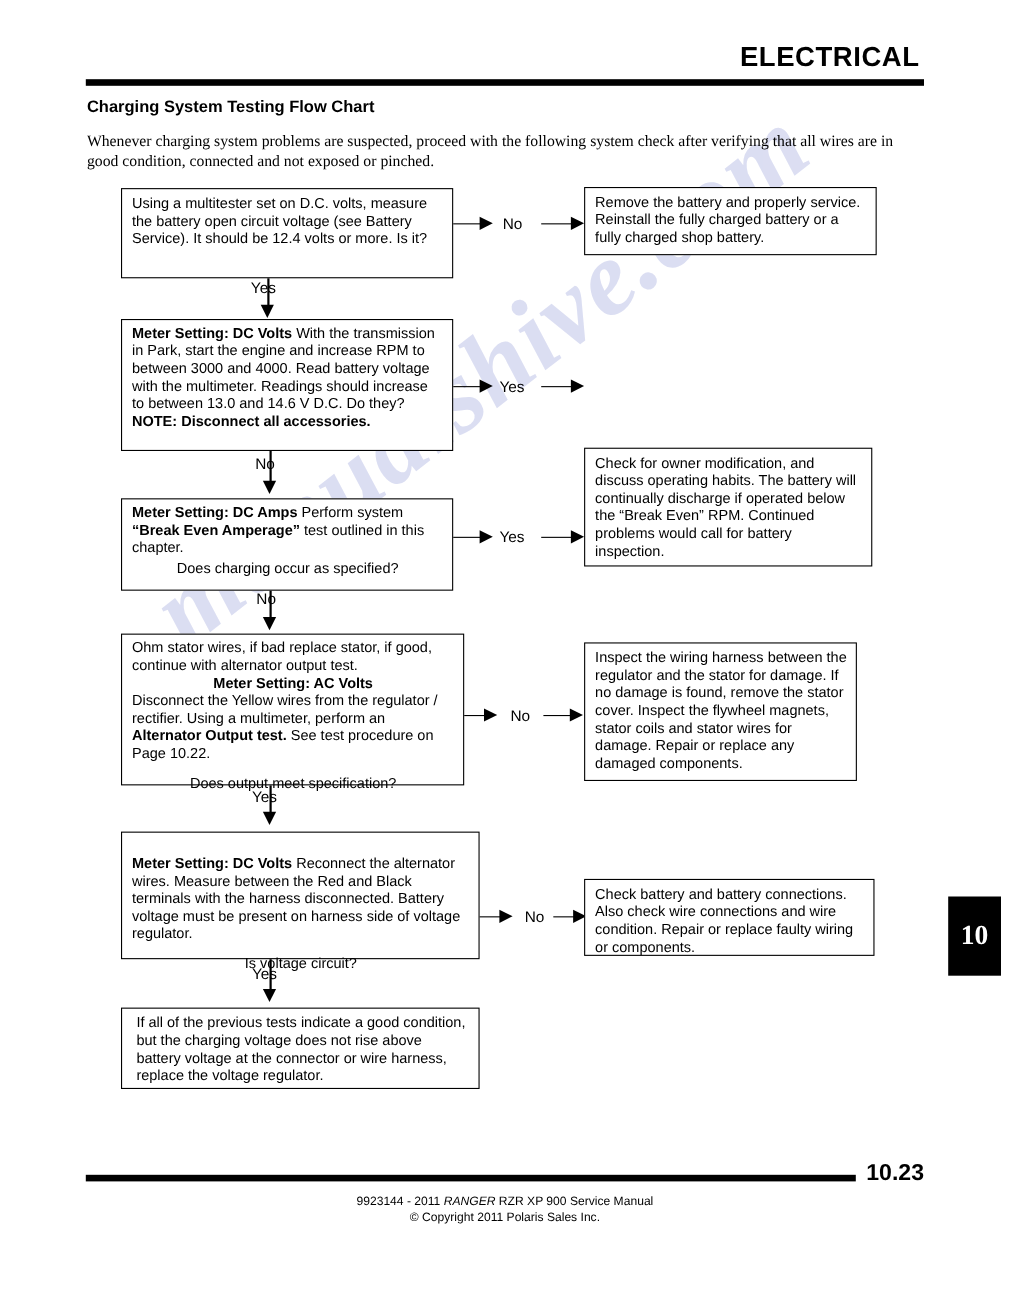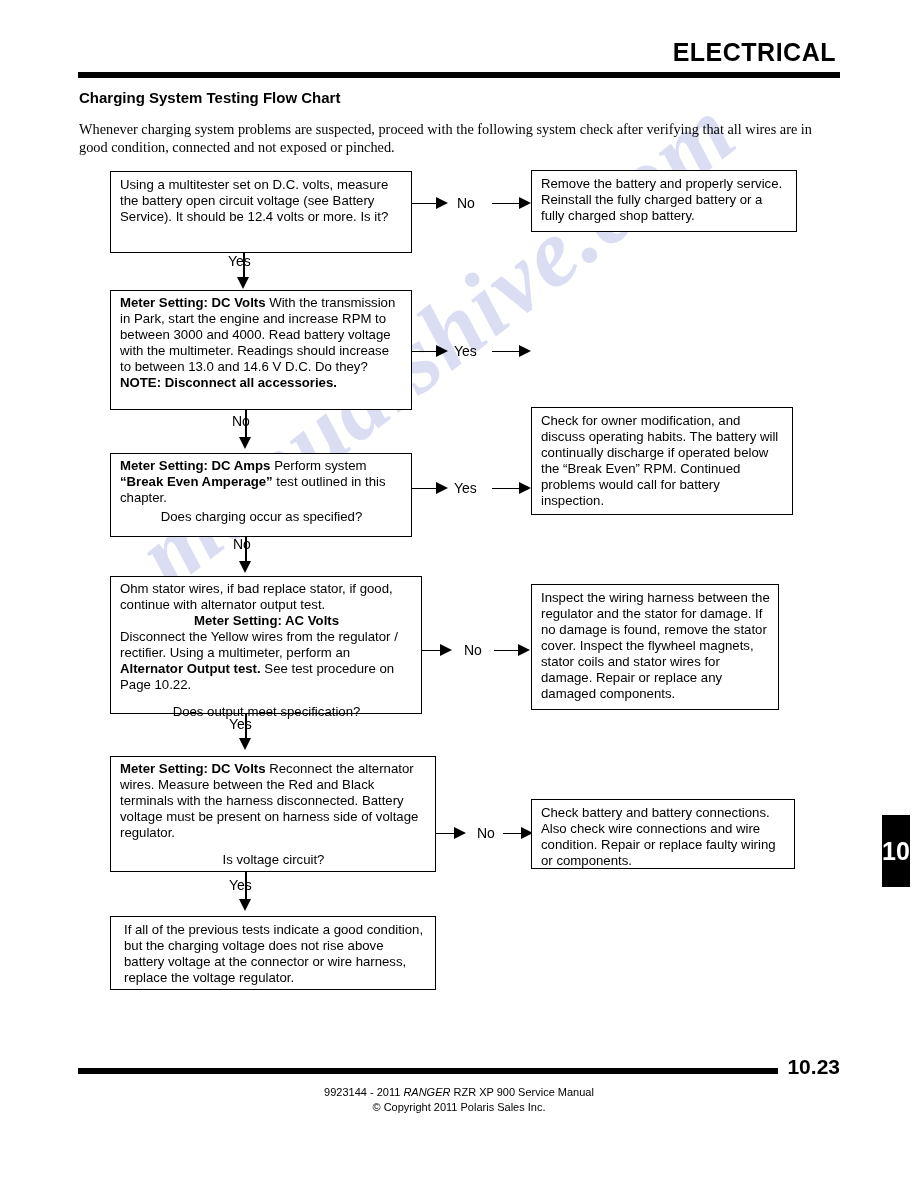--- a/index.html
+++ b/index.html
@@ -145,30 +145,31 @@
     border-bottom: 6px solid transparent;
     border-left: 12px solid #000;
     z-index: 3;
   }
 
   
   .chapter-tab {
     position: absolute;
     right: 8px;
     top: 815px;
-    width: 28px;
+    width: 48px;
     height: 72px;
     background: #000;
     color: #fff;
     font-size: 25px;
     font-weight: bold;
     display: flex;
     align-items: center;
     justify-content: center;
     z-index: 5;
+    font-family: Liberation Serif, serif;
   }
 
   
   .footer-rule {
     position: absolute;
     left: 78px;
     width: 700px;
     top: 1068px;
     height: 6px;
     background: #000;
@@ -280,21 +281,21 @@
     <div class="arrow-right" style="left:518px; top:644px;"></div>
 
     <div class="node" style="left:531px; top:584px; width:248px; height:126px;">
       <span>Inspect the wiring harness between the regulator and the stator for damage. If no damage is found, remove the stator cover. Inspect the flywheel magnets, stator coils and stator wires for damage. Repair or replace any damaged components.</span>
     </div>
 
     <div class="vline" style="left:245px; top:714px; height:26px;"></div>
     <div class="elabel" style="left:229px; top:716px;">Yes</div>
     <div class="arrow-down" style="left:239px; top:738px;"></div>
 
-    <div class="node" style="left:110px; top:756px; width:326px; height:116px; padding-top:4px;">
+    <div class="node" style="left:110px; top:756px; width:326px; height:116px; padding-top:20px;">
       <span class="ctr">Meter Setting: DC Volts</span>
       <span>Reconnect the alternator wires. Measure between the Red and Black terminals with the harness disconnected. Battery voltage must be present on harness side of voltage regulator.</span>
       <span class="gap"></span>
       <span class="mid" style="display:block">Is voltage circuit?</span>
     </div>
 
     <div class="hline" style="left:436px; top:833px; width:22px;"></div>
     <div class="arrow-right" style="left:454px; top:827px;"></div>
     <div class="elabel" style="left:477px; top:825px;">No</div>
     <div class="hline" style="left:503px; top:833px; width:26px;"></div>

